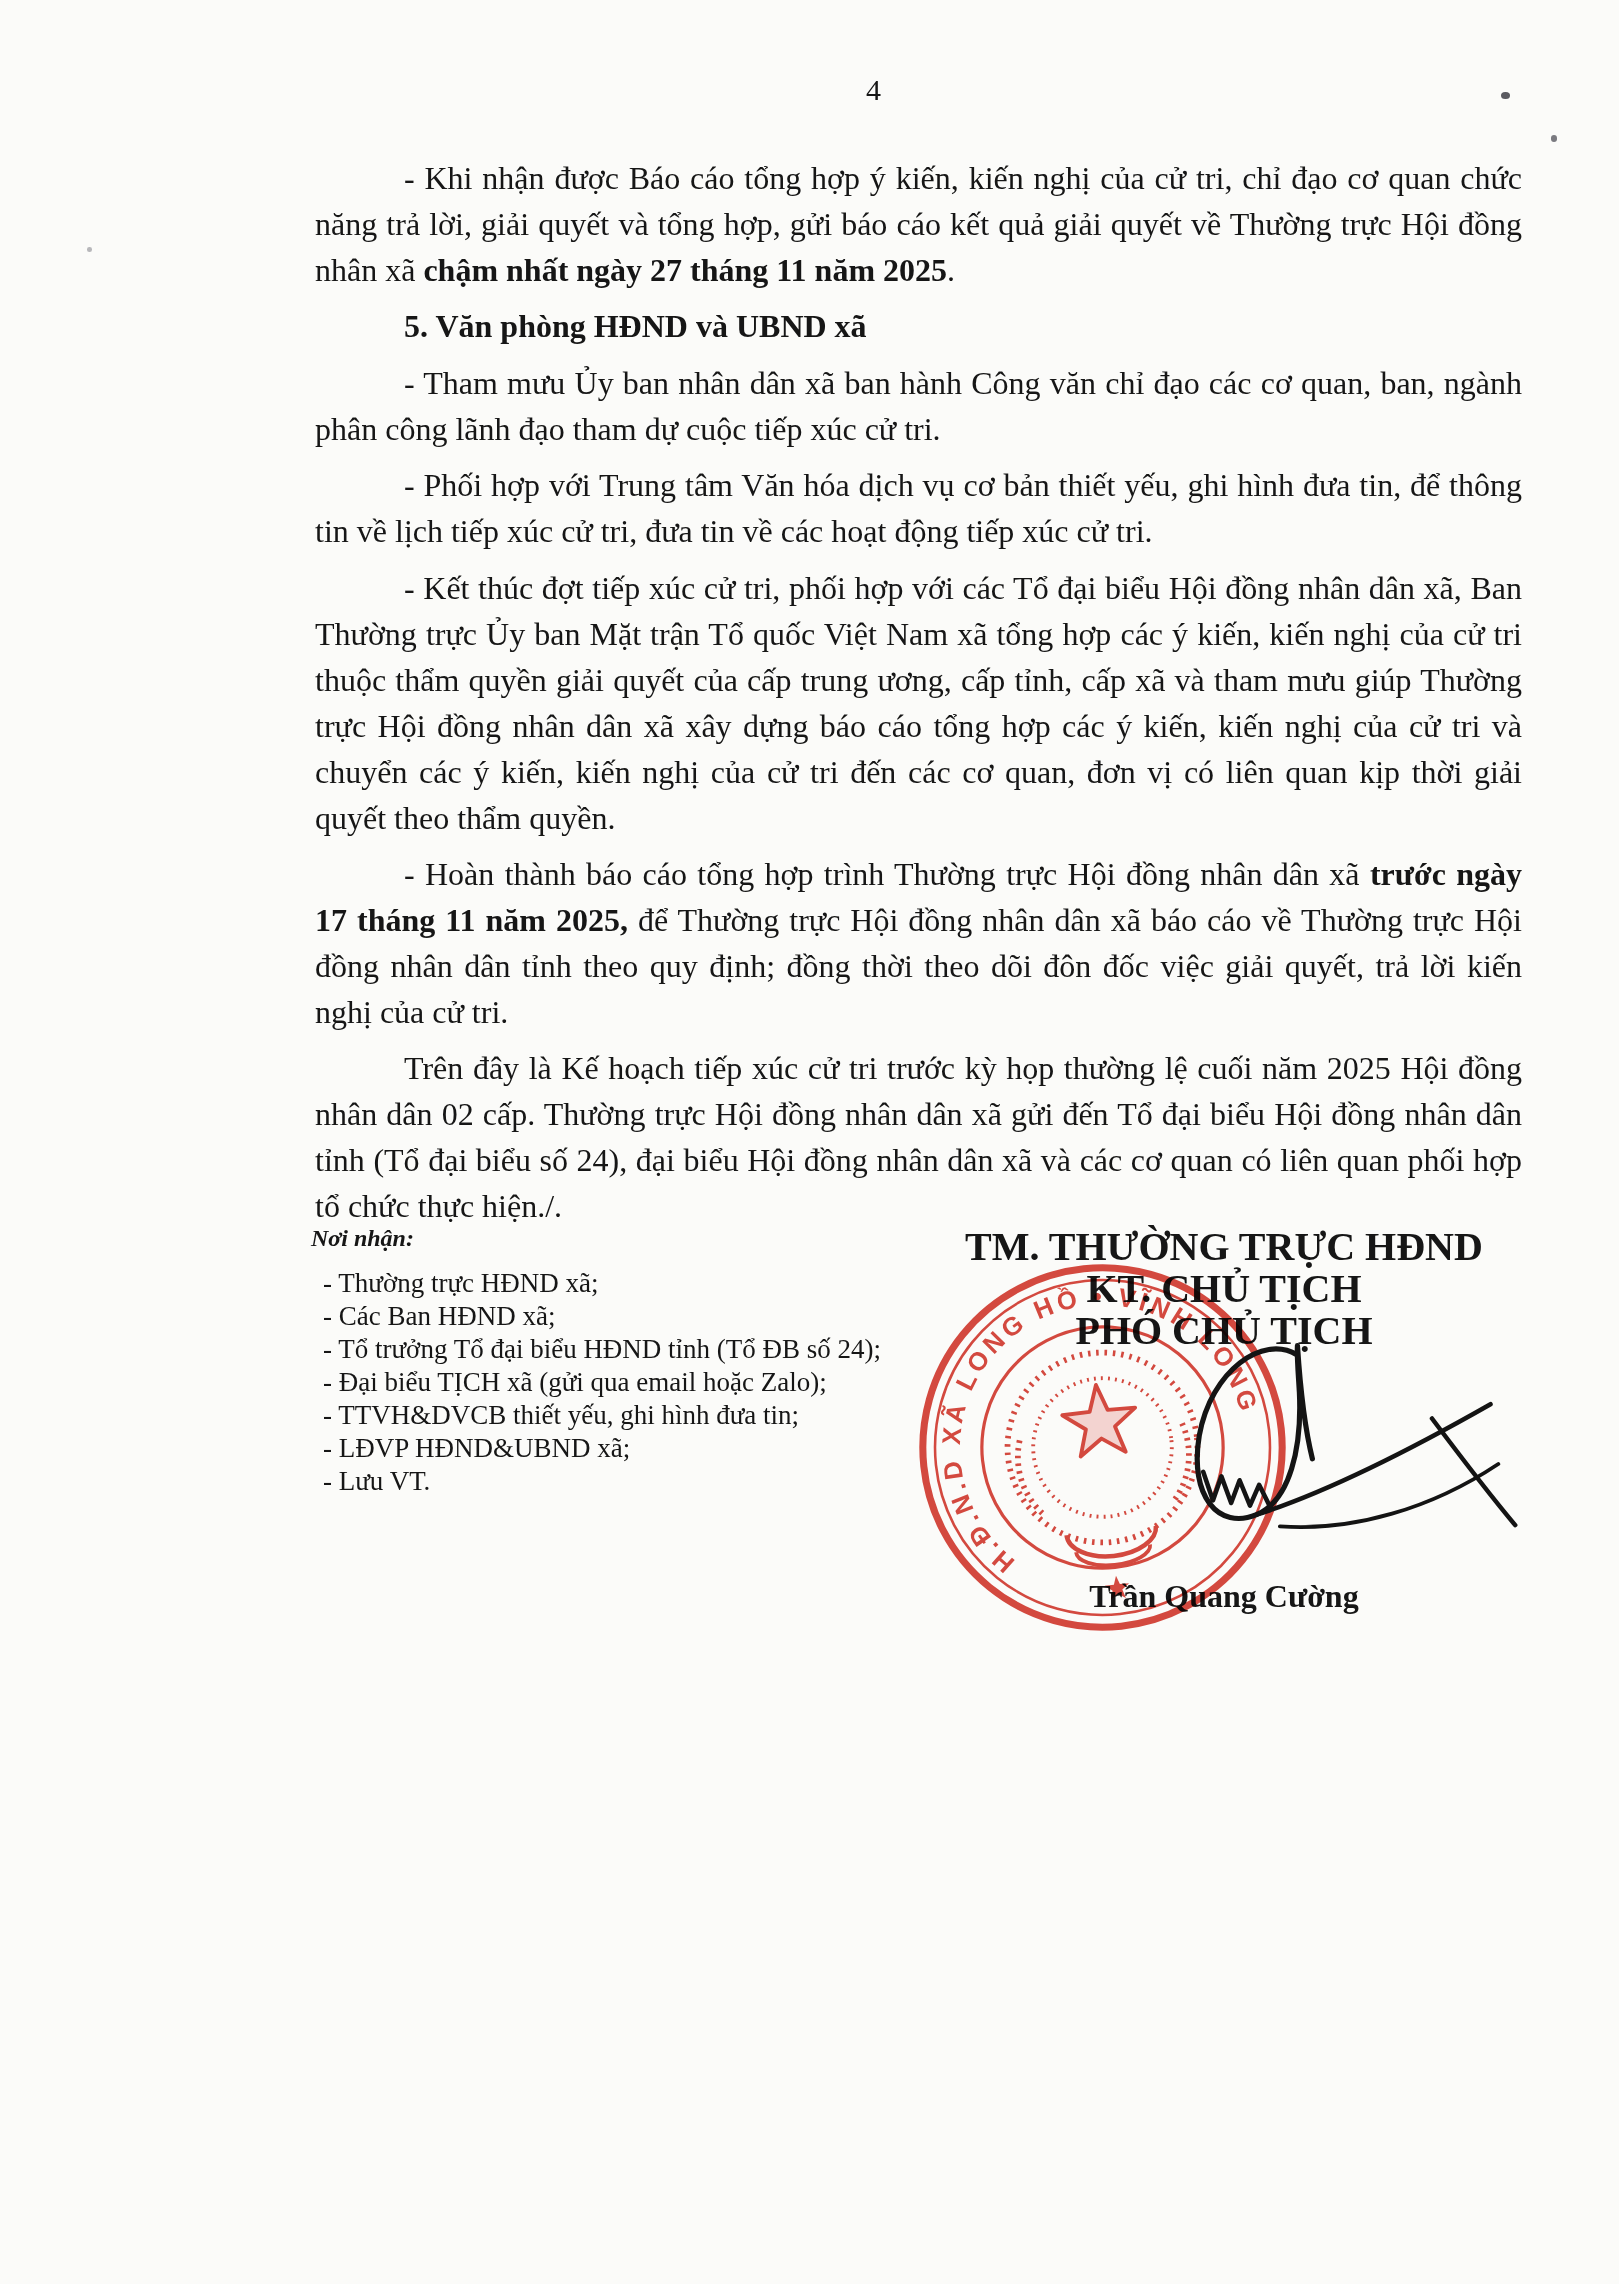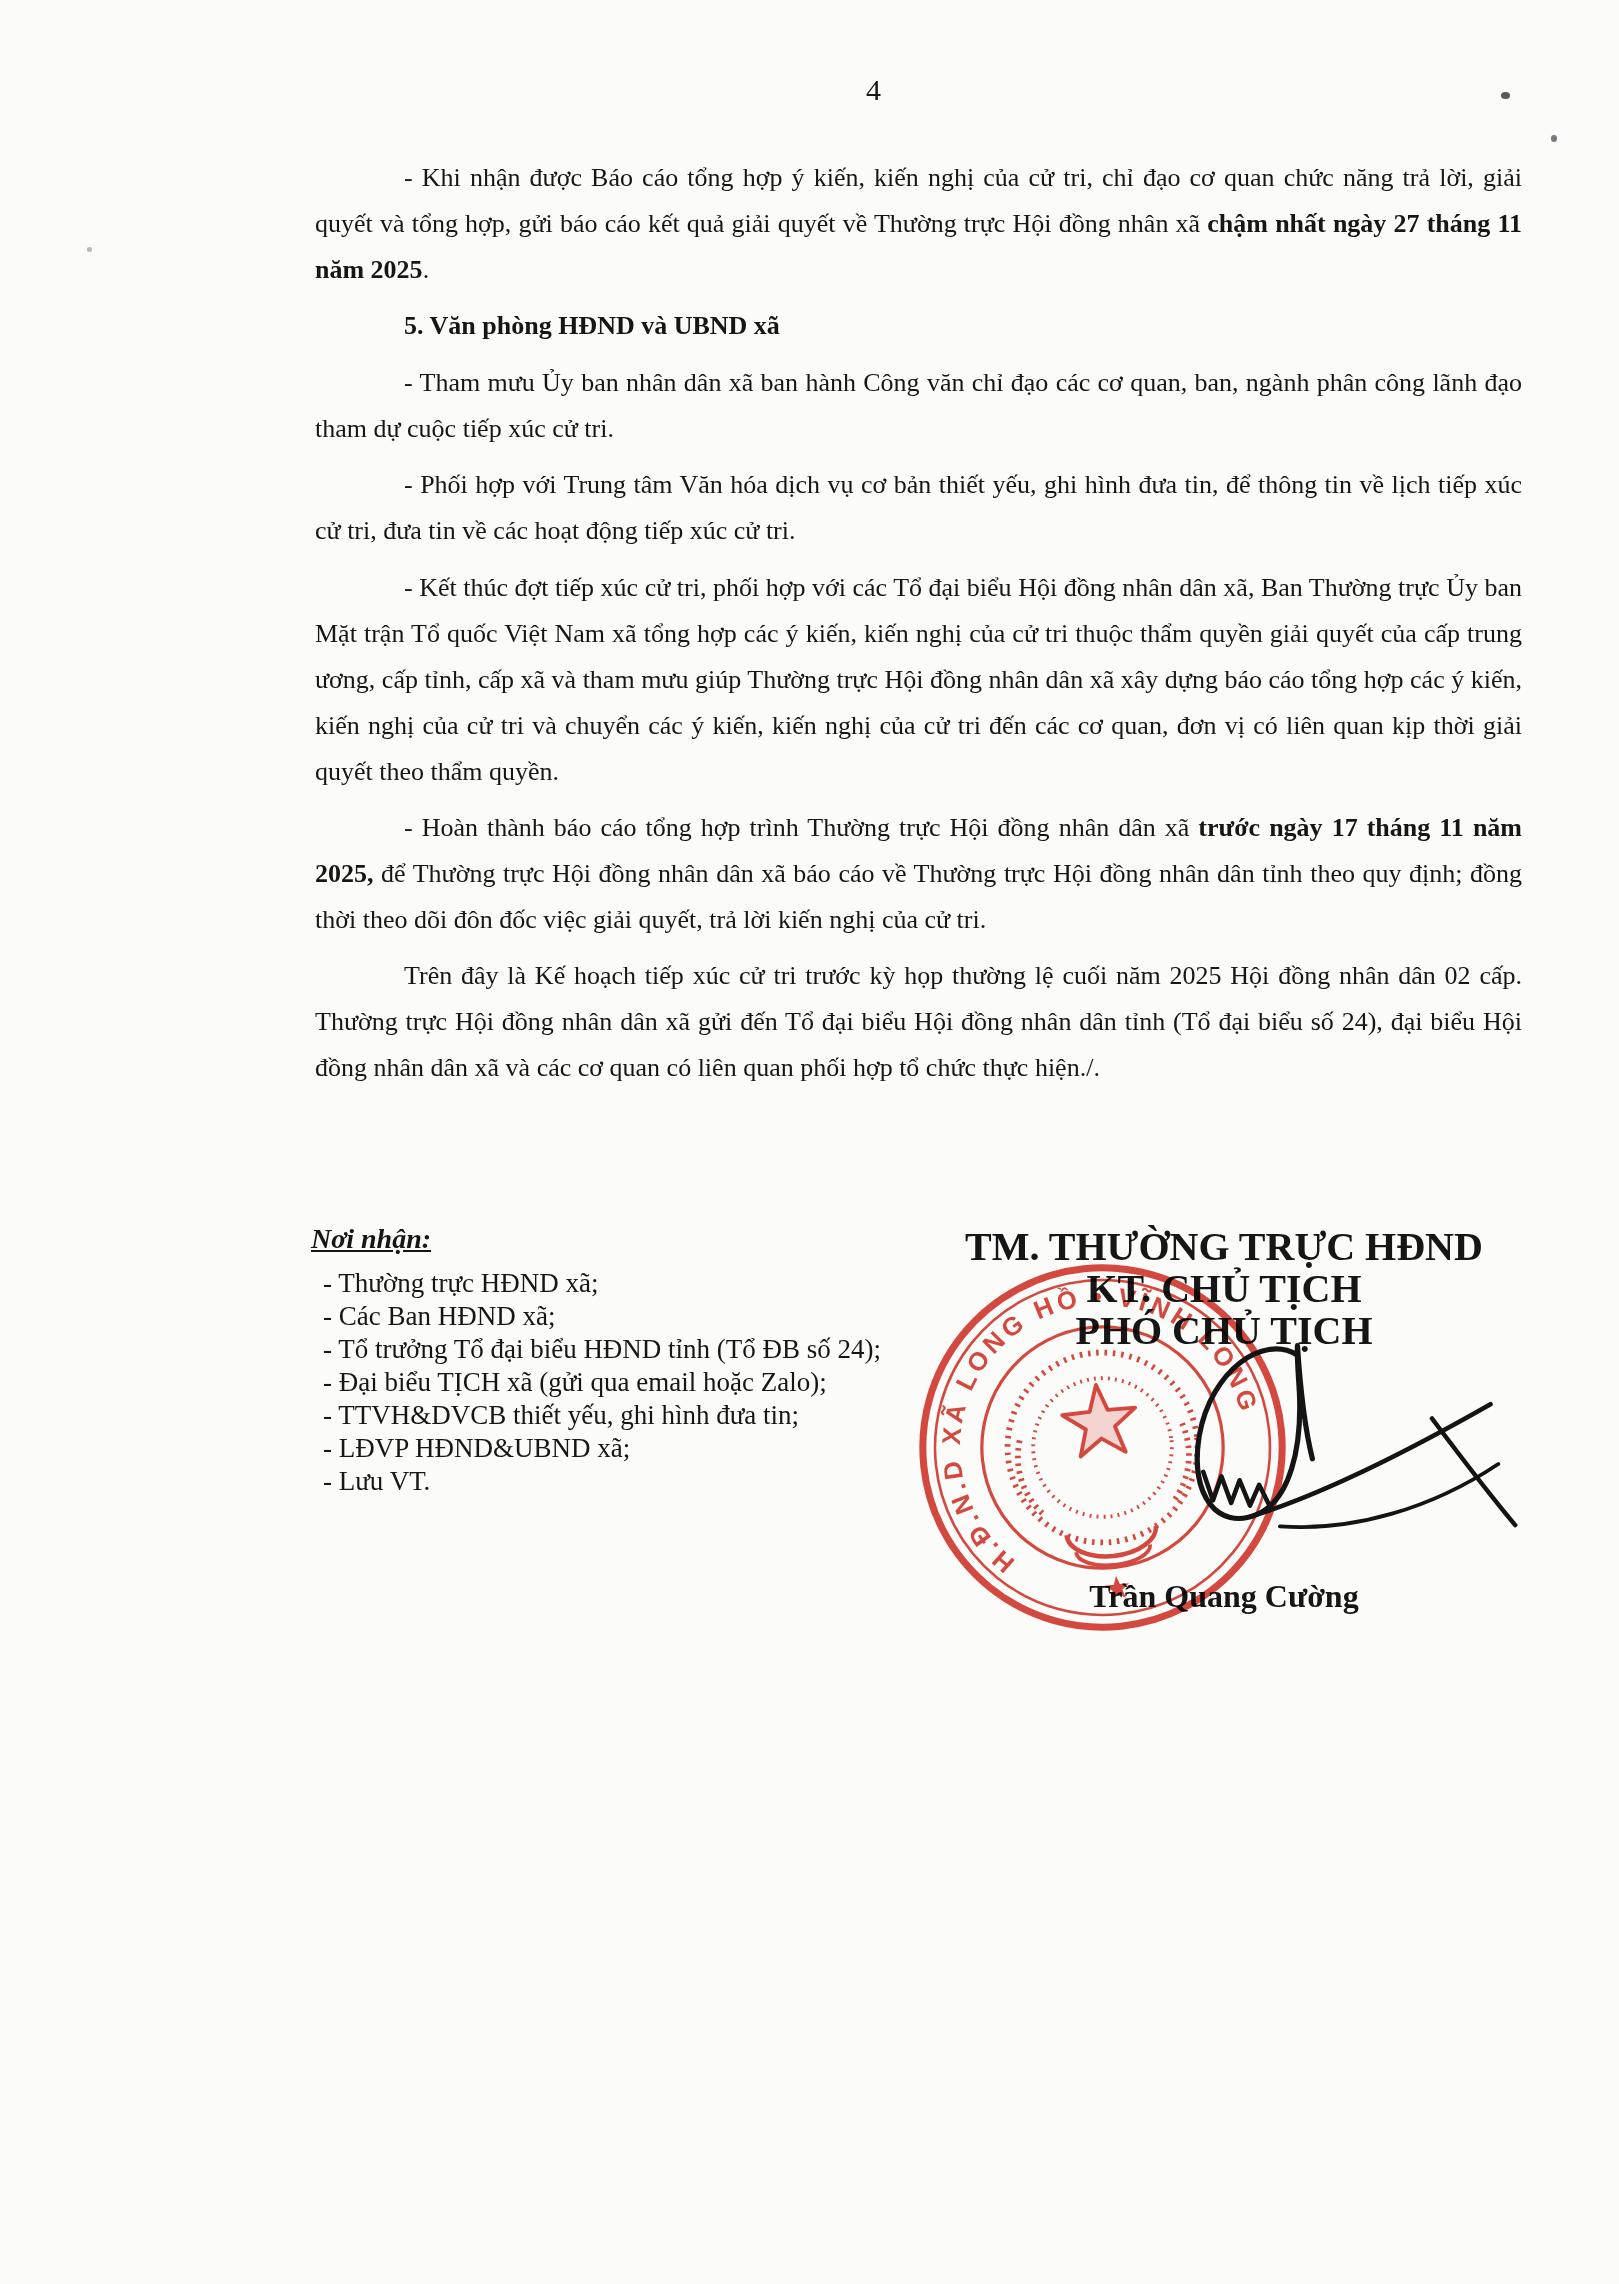--- a/index.html
+++ b/index.html
@@ -7,26 +7,26 @@
     position:relative;width:1619px;height:2284px;background:#fbfbf9;
     font-family:"Liberation Serif","DejaVu Serif",serif;color:#161616;
     overflow:hidden;margin:0 auto;
   }
   .pagenum{
     position:absolute;top:73px;left:844px;width:59px;text-align:center;
     font-size:30px;
   }
   .bodytext{
     position:absolute;left:315px;top:155px;width:1207px;
-    font-size:26px;line-height:46px;text-align:justify;
+    font-size:32px;line-height:46px;text-align:justify;
   }
   .bodytext p{margin:0 0 10.4px 0;text-indent:89px;}
   .bodytext .heading{font-weight:bold;}
   .recips{position:absolute;left:311px;top:1222px;width:586px;font-size:27px;line-height:33px;}
-  .recips .label{font-weight:bold;font-style:italic;font-size:28px;margin:0 0 5.2px 0;text-decoration:underline;}
+  .recips .label{font-weight:bold;font-style:italic;font-size:24px;margin:0 0 5.2px 0;}
   .recips ul{list-style:none;margin:12px;padding:0;}
   .signhead{
     position:absolute;left:931px;top:1226px;width:586px;text-align:center;
     font-weight:bold;font-size:40px;line-height:42px;z-index:1;
   }
   .sign-name{
     position:absolute;left:931px;top:1578px;width:586px;text-align:center;
     font-weight:bold;font-size:32px;z-index:1;
   }
   .stamp{

